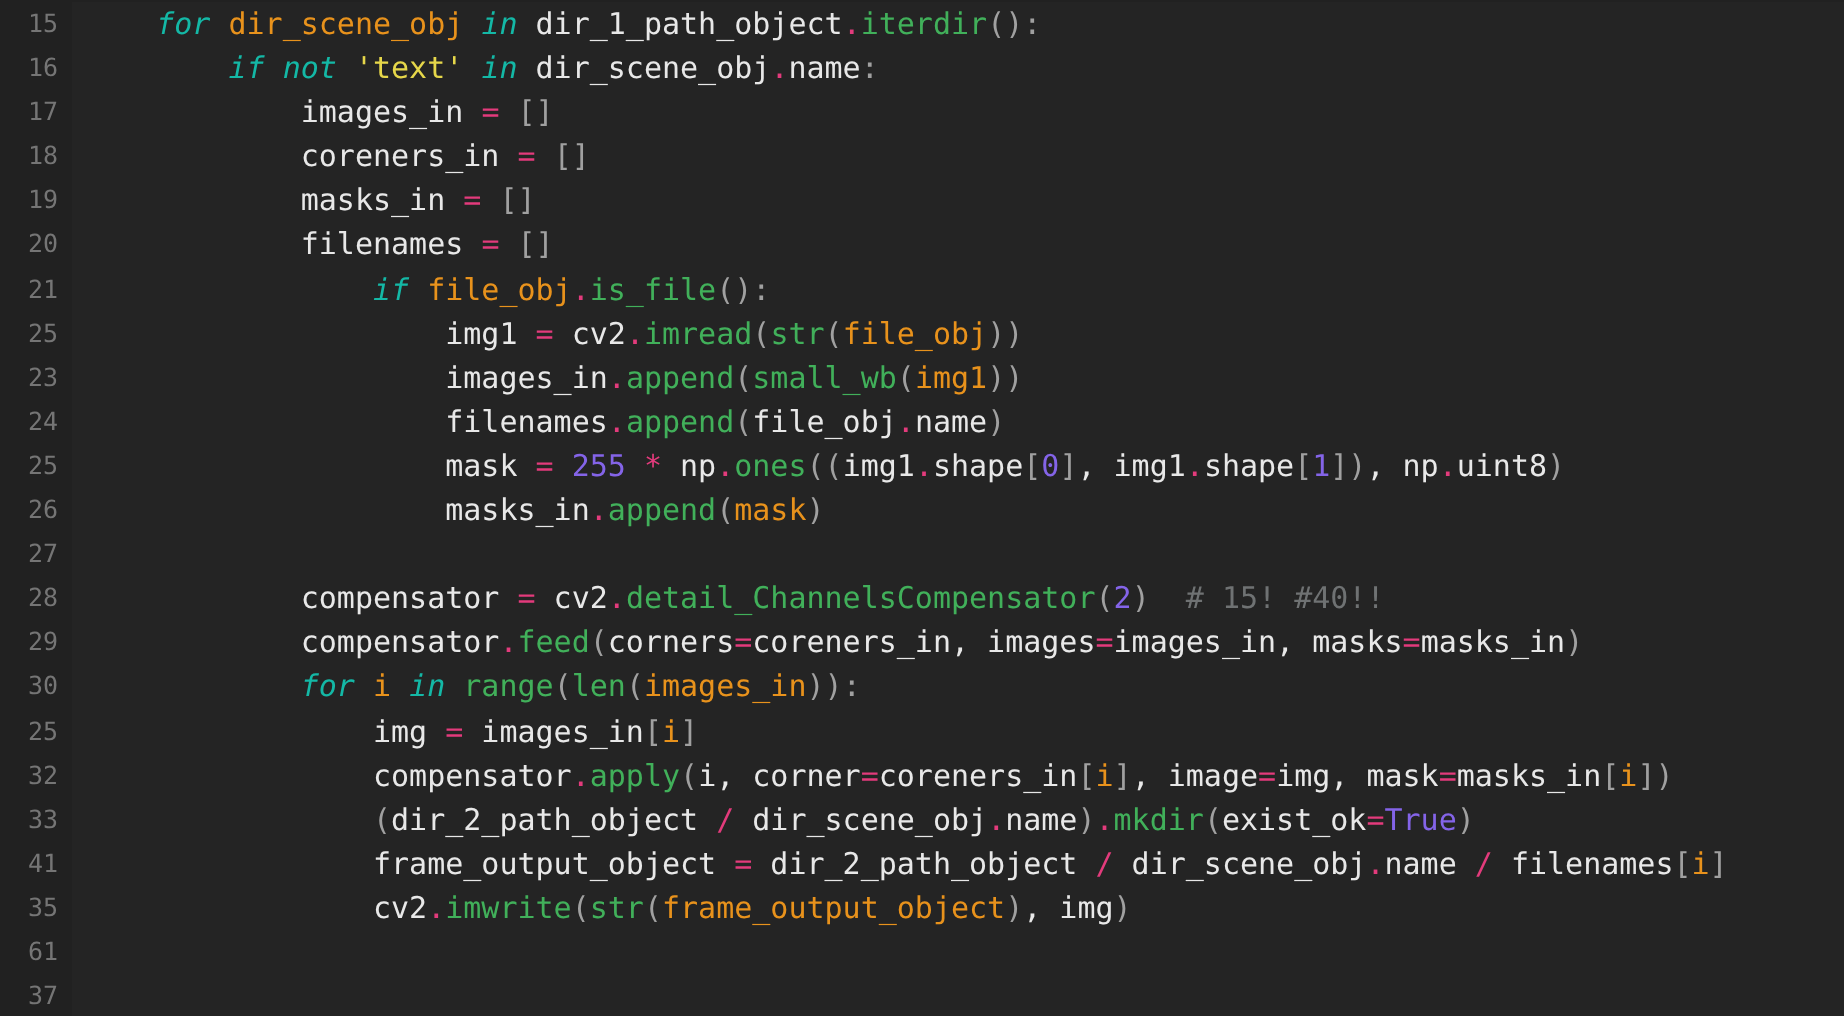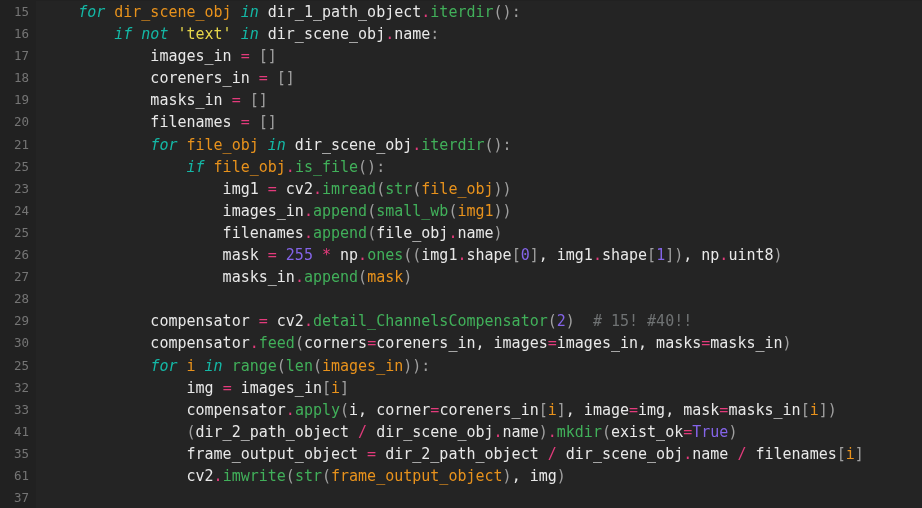--- a/index.html
+++ b/index.html
@@ -97,21 +97,20 @@
         <span class="lineno">61</span>
         <span class="lineno">37</span>
       </div>
     <div class="lines">
         <div class="line"><span class="pl">    </span><span class="kw">for</span><span class="pl"> </span><span class="var">dir_scene_obj</span><span class="pl"> </span><span class="kw">in</span><span class="pl"> dir_1_path_object</span><span class="op">.</span><span class="fn">iterdir</span><span class="pn">()</span><span class="pn">:</span></div>
         <div class="line"><span class="pl">        </span><span class="kw">if</span><span class="pl"> </span><span class="kw">not</span><span class="pl"> </span><span class="str">'text'</span><span class="pl"> </span><span class="kw">in</span><span class="pl"> dir_scene_obj</span><span class="op">.</span><span class="pl">name</span><span class="pn">:</span></div>
         <div class="line"><span class="pl">            images_in</span><span class="pl"> </span><span class="op">=</span><span class="pl"> </span><span class="pn">[]</span></div>
         <div class="line"><span class="pl">            coreners_in</span><span class="pl"> </span><span class="op">=</span><span class="pl"> </span><span class="pn">[]</span></div>
         <div class="line"><span class="pl">            masks_in</span><span class="pl"> </span><span class="op">=</span><span class="pl"> </span><span class="pn">[]</span></div>
         <div class="line"><span class="pl">            filenames</span><span class="pl"> </span><span class="op">=</span><span class="pl"> </span><span class="pn">[]</span></div>
-        <div class="line"><span class="pl">            </span><span class="kw">for</span><span class="pl"> </span><span class="var">file_obj</span><span class="pl"> </span><span class="kw">in</span><span class="pl"> dir_scene_obj</span><span class="op">.</span><span class="fn">iterdir</span><span class="pn">()</span><span class="pn">:</span></div>
         <div class="line"><span class="pl">                </span><span class="kw">if</span><span class="pl"> </span><span class="var">file_obj</span><span class="op">.</span><span class="fn">is_file</span><span class="pn">()</span><span class="pn">:</span></div>
         <div class="line"><span class="pl">                    img1</span><span class="pl"> </span><span class="op">=</span><span class="pl"> cv2</span><span class="op">.</span><span class="fn">imread</span><span class="pn">(</span><span class="fn">str</span><span class="pn">(</span><span class="var">file_obj</span><span class="pn">))</span></div>
         <div class="line"><span class="pl">                    images_in</span><span class="op">.</span><span class="fn">append</span><span class="pn">(</span><span class="fn">small_wb</span><span class="pn">(</span><span class="var">img1</span><span class="pn">))</span></div>
         <div class="line"><span class="pl">                    filenames</span><span class="op">.</span><span class="fn">append</span><span class="pn">(</span><span class="pl">file_obj</span><span class="op">.</span><span class="pl">name</span><span class="pn">)</span></div>
         <div class="line"><span class="pl">                    mask</span><span class="pl"> </span><span class="op">=</span><span class="pl"> </span><span class="num">255</span><span class="pl"> </span><span class="op">*</span><span class="pl"> np</span><span class="op">.</span><span class="fn">ones</span><span class="pn">((</span><span class="pl">img1</span><span class="op">.</span><span class="pl">shape</span><span class="pn">[</span><span class="num">0</span><span class="pn">]</span><span class="pl">, img1</span><span class="op">.</span><span class="pl">shape</span><span class="pn">[</span><span class="num">1</span><span class="pn">])</span><span class="pl">, np</span><span class="op">.</span><span class="pl">uint8</span><span class="pn">)</span></div>
         <div class="line"><span class="pl">                    masks_in</span><span class="op">.</span><span class="fn">append</span><span class="pn">(</span><span class="var">mask</span><span class="pn">)</span></div>
         <div class="line">&nbsp;</div>
         <div class="line"><span class="pl">            compensator</span><span class="pl"> </span><span class="op">=</span><span class="pl"> cv2</span><span class="op">.</span><span class="fn">detail_ChannelsCompensator</span><span class="pn">(</span><span class="num">2</span><span class="pn">)</span><span class="pl">  </span><span class="cmt"># 15! #40!!</span></div>
         <div class="line"><span class="pl">            compensator</span><span class="op">.</span><span class="fn">feed</span><span class="pn">(</span><span class="pl">corners</span><span class="op">=</span><span class="pl">coreners_in, images</span><span class="op">=</span><span class="pl">images_in, masks</span><span class="op">=</span><span class="pl">masks_in</span><span class="pn">)</span></div>
         <div class="line"><span class="pl">            </span><span class="kw">for</span><span class="pl"> </span><span class="var">i</span><span class="pl"> </span><span class="kw">in</span><span class="pl"> </span><span class="fn">range</span><span class="pn">(</span><span class="fn">len</span><span class="pn">(</span><span class="var">images_in</span><span class="pn">))</span><span class="pn">:</span></div>

